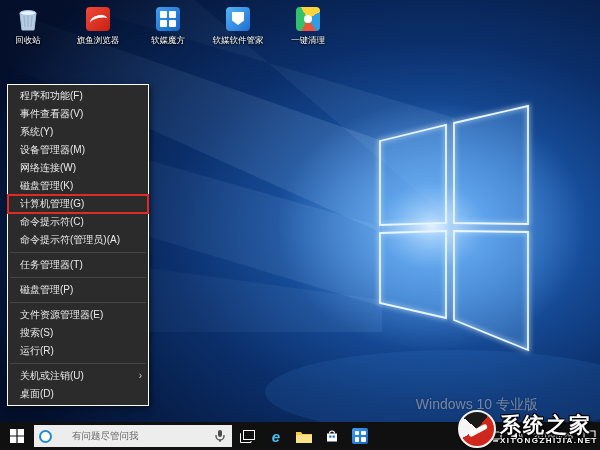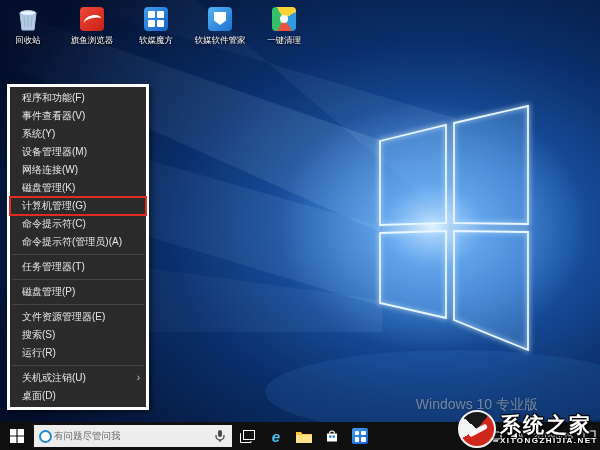--- a/index.html
+++ b/index.html
@@ -4,57 +4,57 @@
 <style>
   * { margin:0; padding:0; box-sizing:border-box; }
   html,body { width:600px; height:450px; overflow:hidden; }
   body { font-family:"Liberation Sans","DejaVu Sans",sans-serif; }
   .screen { position:relative; width:600px; height:450px; background:#041333; overflow:hidden; }
 
   
   .wallpaper { position:absolute; left:0; top:0; width:600px; height:422px; }
 
   
-  .desktop-icons { position:absolute; left:4px; top:6px; display:flex; gap:16px; z-index:4; }
+  .desktop-icons { position:absolute; left:4px; top:6px; display:flex; gap:22px; z-index:4; }
   .dicon { width:48px; display:flex; flex-direction:column; align-items:center; cursor:default; }
   .dicon .art { width:26px; height:26px; display:flex; align-items:center; justify-content:center; }
   .dicon .lbl { margin-top:3px; font-size:8.5px; line-height:10px; color:#fff; white-space:nowrap;
                 text-shadow:0 1px 2px rgba(0,0,0,.9), 0 0 2px rgba(0,0,0,.8); }
   .sq { width:24px; height:24px; border-radius:4px; position:relative; overflow:hidden; }
   .sq-red { background:linear-gradient(135deg,#f04a38,#c81f14); }
   .sq-red::after { content:""; position:absolute; left:4px; top:8px; width:18px; height:9px;
                    border-top:3px solid #fff; border-radius:50%; transform:rotate(-12deg); }
   .sq-blue { background:linear-gradient(135deg,#3fa0f0,#1363c8); }
   .grid4 { position:absolute; inset:4px; display:grid; grid-template-columns:1fr 1fr; gap:2px; }
   .grid4 span { background:#fff; border-radius:1px; }
   .sq-mgr { background:linear-gradient(135deg,#55b4f5,#1e6fd0); }
   .sq-mgr::after { content:""; position:absolute; left:6px; top:5px; width:12px; height:13px;
                    background:#fff; clip-path:polygon(0 0,100% 0,100% 65%,50% 100%,0 65%); }
   .sq-clean { background:conic-gradient(from 210deg,#35c06a 0 33%,#ffd23a 33% 58%,#2f9de0 58% 82%,#e8553a 82% 100%); }
   .sq-clean::after { content:""; position:absolute; left:8px; top:8px; width:8px; height:8px; border-radius:50%; background:#fff; }
 
   
   .context-menu { position:absolute; left:7px; top:84px; width:142px; background:#2b2b2b;
-                  border:3px solid #ffffff; padding:2px 0; z-index:10;
+                  border:1px solid #ffffff; padding:2px 0; z-index:10;
                   box-shadow:2px 2px 6px rgba(0,0,0,.55); }
   .menu-item { height:18px; line-height:18px; padding-left:12px; font-size:10px; color:#e9e9e9;
                white-space:nowrap; position:relative; cursor:default; display:flex; align-items:center; }
   .menu-sep { border-top:1px solid #454545; margin:3px 2px; height:0; }
   .menu-item.annotated { outline:2px solid #e02b20; outline-offset:-1px; }
   .submenu-arrow { margin-left:auto; margin-right:6px; font-size:10px; color:#cfcfcf; }
 
   
   .taskbar { position:absolute; left:0; bottom:0; width:600px; height:28px; background:#101010;
              display:flex; align-items:center; z-index:20; }
   .tb-btn { height:28px; display:flex; align-items:center; justify-content:center; cursor:pointer; }
   .start-btn { width:34px; }
   .search-box { width:198px; height:22px; background:#ededed; display:flex; align-items:center;
                 padding:0 5px; cursor:text; }
   .cortana-ring { width:13px; height:13px; border-radius:50%; border:2.5px solid #1f8bd0; background:#fff; flex:0 0 auto; }
-  .search-text { flex:1; margin-left:2px; font-size:9.5px; color:#636363; white-space:nowrap; overflow:hidden; }
+  .search-text { flex:1; margin-left:20px; font-size:9.5px; color:#636363; white-space:nowrap; overflow:hidden; }
   .taskview-btn { width:30px; }
   .app-icons { display:flex; }
   .app-icon { width:28px; }
   .edge-glyph { font-size:15px; font-weight:bold; font-style:italic; color:#45c3f7; line-height:1; }
   .spacer { flex:1; }
   .tray { display:flex; align-items:center; height:28px; }
   .tray-item { height:28px; display:flex; align-items:center; justify-content:center; padding:0 4px; cursor:pointer; }
   .clock { font-size:9px; color:#fff; line-height:10px; text-align:center; padding:0 6px; }
 
   

